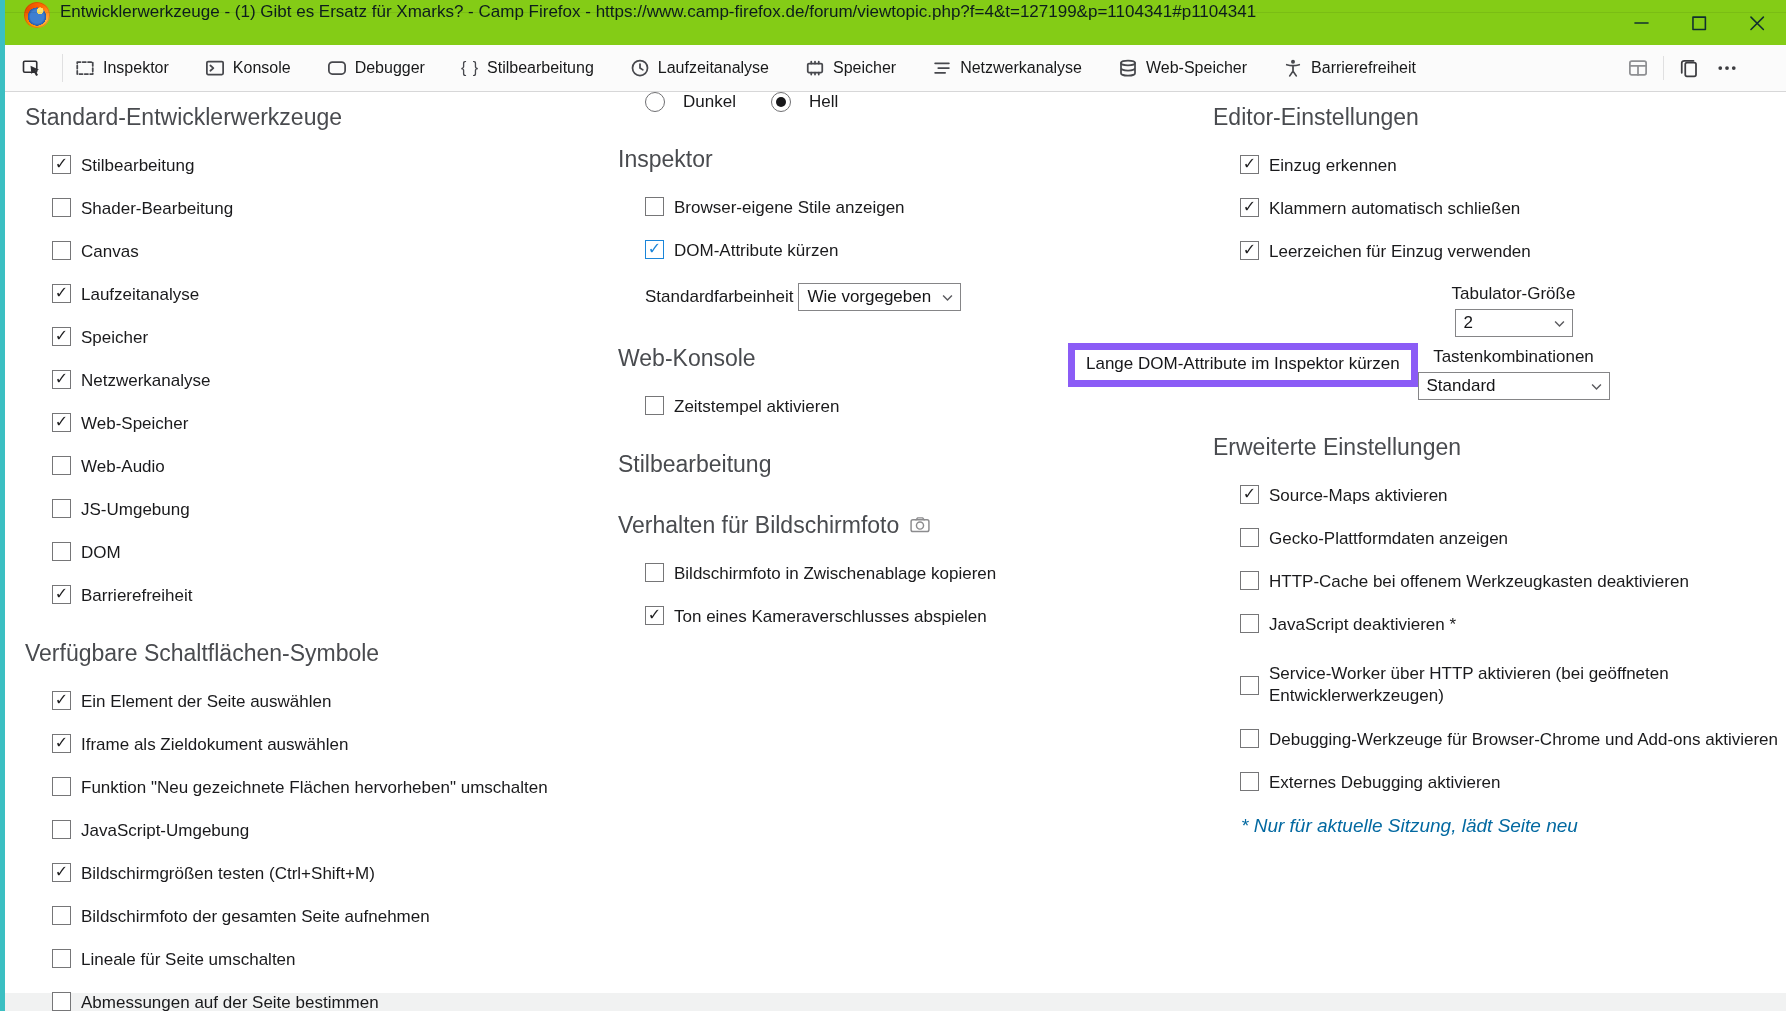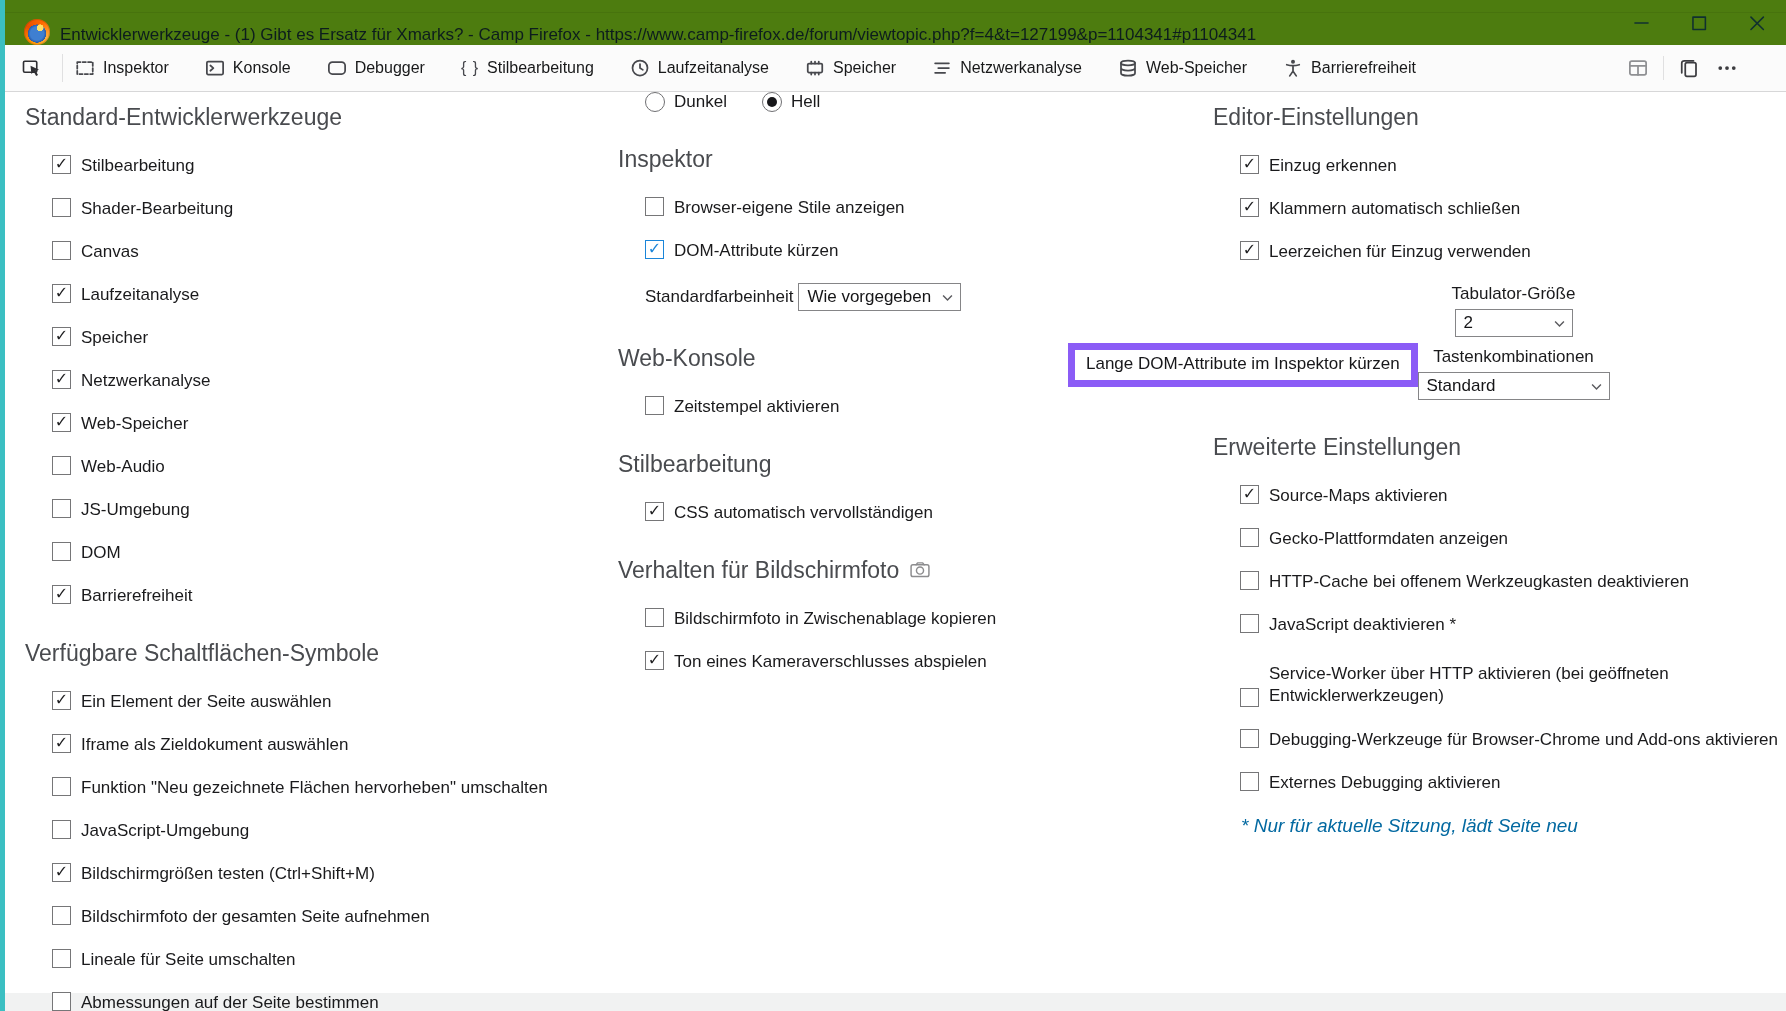--- a/index.html
+++ b/index.html
@@ -4,21 +4,21 @@
 <style>
   html,body{margin:0;padding:0;}
   body{
     width:1786px;height:1011px;position:relative;overflow:hidden;
     background:#ffffff;color:#1a1a1c;
     font-family:"Liberation Sans","DejaVu Sans",sans-serif;
   }
   
   .titlebar{
     position:absolute;top:0;left:0;right:0;height:45px;
-    background:#4d7c0f;display:flex;align-items:flex-end;z-index:5;
+    background:#84cc16;display:flex;align-items:flex-start;z-index:5;
   }
   .titlebar::after{content:"";position:absolute;top:12px;left:0;right:0;height:1px;background:rgba(0,0,0,.07);}
   .fx-logo{
     width:26px;height:26px;border-radius:50%;margin:2px 10px 0 24px;flex:none;
     background:
       radial-gradient(circle at 62% 34%,#ffe066 0 14%,rgba(0,0,0,0) 15%),
       radial-gradient(circle at 50% 56%,#3f7fd1 0 34%,#2a5ba8 46%,rgba(0,0,0,0) 47%),
       conic-gradient(from 210deg,#ff9500,#e84e00,#ff6a00,#ffb13d,#ff9500);
     box-shadow:inset 0 0 0 1px rgba(120,50,0,.25);
   }
@@ -47,34 +47,34 @@
   #col1{left:25px;width:565px;}
   #col2{left:618px;width:480px;}
   #col3{left:1213px;width:573px;}
   .section-title{
     font-size:23px;font-weight:400;color:#494b4f;
     margin:34px 0 24px 0;display:flex;align-items:flex-start;gap:10px;
   }
   .section:first-child .section-title{margin-top:12px;}
   .cam{color:#8c8c8e;display:flex;align-items:center;margin-top:2px;}
   .cb-row{display:flex;align-items:flex-start;gap:10px;margin:0 0 22px 27px;font-size:17px;line-height:21px;cursor:default;}
-  .cb-row.wrap{align-items:flex-end;margin-top:28px;}
+  .cb-row.wrap{align-items:center;margin-top:28px;}
   .cb-row.wrap .lbl{max-width:405px;line-height:22px;}
   .cb{
     width:19px;height:19px;border:1px solid #767678;background:#fff;flex:none;
     display:flex;align-items:center;justify-content:center;box-sizing:border-box;
   }
   .cb.checked::after{
     content:"\2713";font-family:"DejaVu Sans",sans-serif;
     font-size:16px;font-weight:bold;color:#1d1d1f;line-height:1;margin-top:-2px;
   }
   .cb.hover{border-color:#1a85d9;}
   .cb.hover::after{color:#1a85d9;}
   .radio-row{display:flex;align-items:center;gap:9px;margin:0 0 22px 27px;font-size:17px;}
-  .radio-item{display:flex;align-items:center;gap:9px;margin-right:26px;}
+  .radio-item{display:flex;align-items:center;gap:18px;margin-right:26px;}
   .radio{width:20px;height:20px;border:1px solid #6f6f72;border-radius:50%;box-sizing:border-box;position:relative;flex:none;background:#fff;}
   .radio.selected::after{content:"";position:absolute;inset:4px;background:#17171a;border-radius:50%;}
   .select-row{display:flex;align-items:center;gap:5px;margin:4px 0 10px 27px;font-size:17px;}
   #col3 .select-row{margin-left:28px;flex-direction:column;}
   .select{
     height:28px;border:1px solid #858587;background:#fff;box-sizing:border-box;
     display:flex;align-items:center;padding:0 28px 0 8px;position:relative;font-size:17px;color:#151517;
   }
   .select .chev{position:absolute;right:7px;top:10px;color:#5a5a5e;}
   .note{font-style:italic;color:#0369a1;font-size:19px;margin:14px 0 0 28px;}
@@ -364,24 +364,20 @@
       </div>
       <div class="cb-row">
         <span class="cb"></span>
         <span class="lbl">Zeitstempel aktivieren</span>
       </div>
     </div>
     <div class="section">
       <div class="section-title">
         <span>Stilbearbeitung</span>
       </div>
-      <div class="cb-row">
-        <span class="cb checked"></span>
-        <span class="lbl">CSS automatisch vervollständigen</span>
-      </div>
     </div>
     <div class="section">
       <div class="section-title">
         <span>Verhalten für Bildschirmfoto</span>
         <span class="cam">
           <svg width="22" height="20" viewBox="0 0 18 16" fill="none" stroke="currentColor" stroke-width="1.2" stroke-linecap="round" stroke-linejoin="round">
             <path d="M5.8 4.6 7 3 h4.2 l1.2 1.6"></path>
             <rect x="1.7" y="4.6" width="14.6" height="9.6" rx="1.5"></rect>
             <circle cx="9" cy="9.3" r="2.9"></circle>
           </svg>

